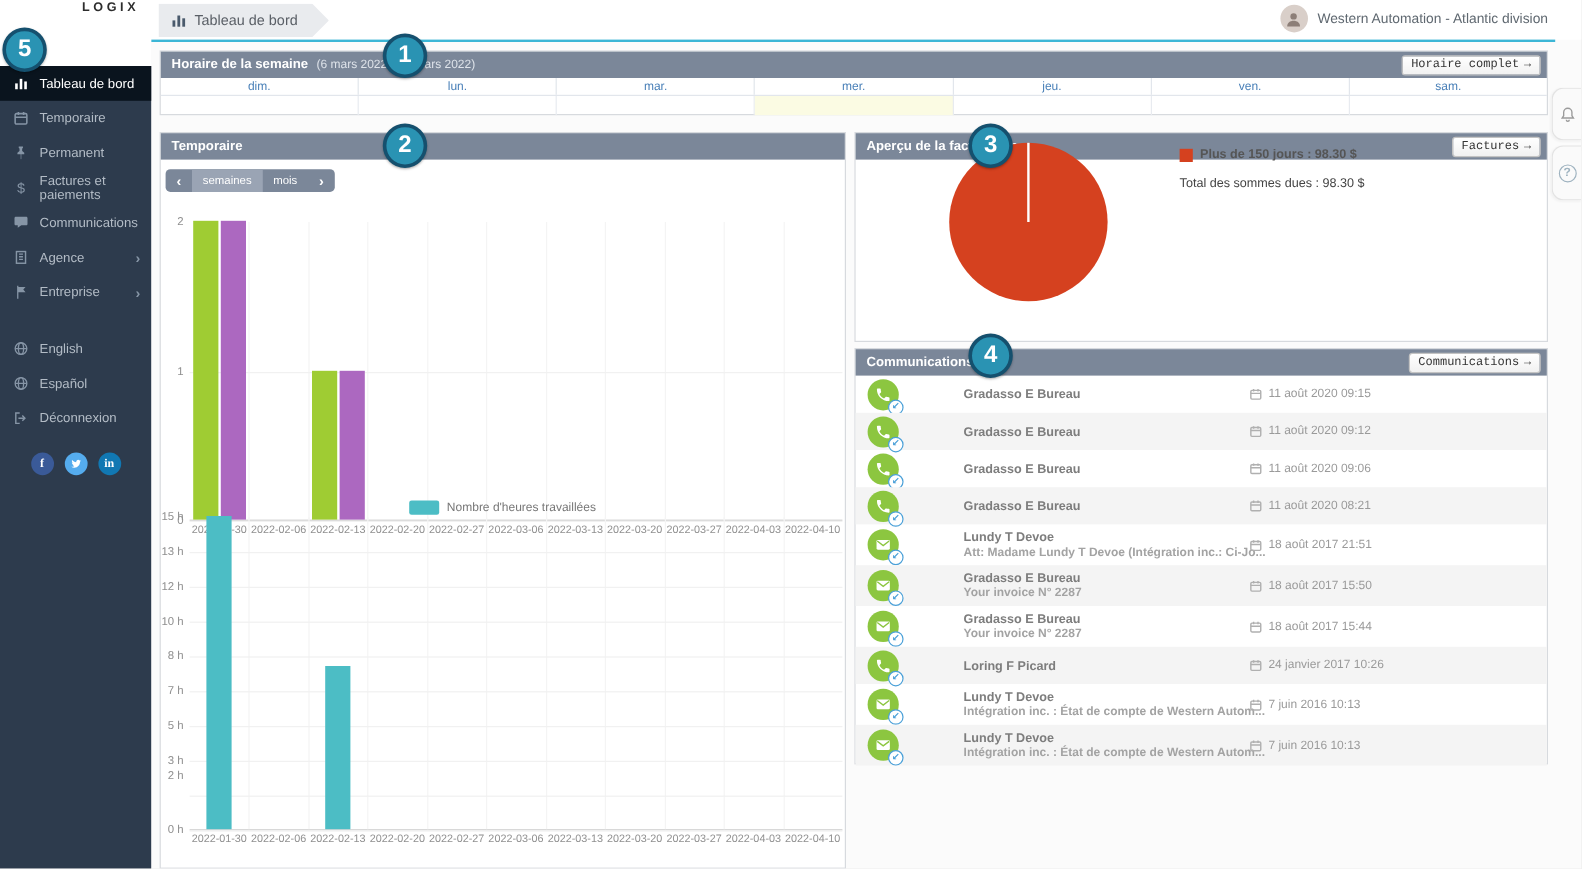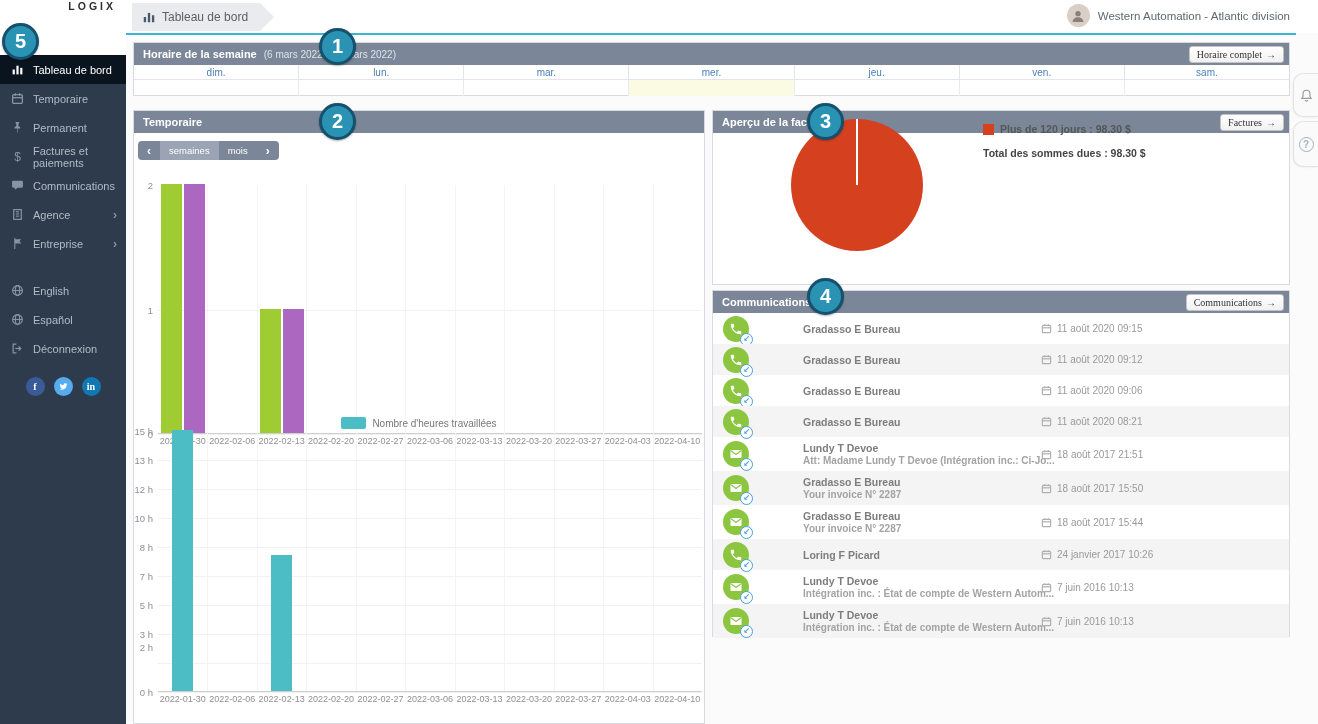--- a/index.html
+++ b/index.html
@@ -38,21 +38,21 @@
   .side-social { display:flex; justify-content:center; gap:9px; margin-top:14px; }
   .soc { width:19px; height:19px; border-radius:50%; color:#fff; font-size:10px; font-weight:700; display:inline-flex; align-items:center; justify-content:center; cursor:pointer; font-family:"Liberation Serif","DejaVu Serif",serif; }
   .soc svg { width:11px; height:11px; }
 
   
   .panel { position:absolute; background:#fff; border:1px solid #d7dade; }
   .phead { height:22px; background:#7b8799; display:flex; align-items:center; padding:0 5px 0 9px; position:relative; }
   .phead .ttl { color:#fff; font-size:11px; font-weight:700; }
   .phead .sub { color:#dde2e9; font-size:10px; margin-left:7px; }
   .pbtn { margin-left:auto; background:linear-gradient(#fff,#f1f1f1); border:1px solid #c3c3c3; border-radius:3px;
-          font-size:10px; color:#333; padding:2px 7px; cursor:pointer; display:inline-flex; align-items:center; gap:4px; font-family:Liberation Serif, serif; }
+          font-size:10px; color:#333; padding:2px 7px; cursor:pointer; display:inline-flex; align-items:center; gap:4px; font-family:Liberation Mono, monospace; }
   .pbtn b { font-weight:700; }
 
   
   .p-schedule { left:133px; top:42px; width:1157px; height:54px; }
   .sched-days { display:flex; height:15px; border-bottom:1px solid #e2e6ec; }
   .sched-days span { flex:1; text-align:center; font-size:10px; color:#4a80b8; border-right:1px solid #e2e6ec; line-height:15px; }
   .sched-days span:last-child { border-right:none; }
   .sched-body { display:flex; height:16px; }
   .sched-body span { flex:1; border-right:1px solid #e8ebf0; cursor:pointer; }
   .sched-body span:last-child { border-right:none; }
@@ -79,21 +79,21 @@
   .xlabels { position:absolute; left:0; width:100%; top:100%; margin-top:3px; }
   .xlabels span { position:absolute; transform:translateX(-50%); font-size:9px; color:#909090; white-space:nowrap; }
 
   
   .p-bill { left:712px; top:110px; width:578px; height:175px; }
   .pie { position:absolute; left:78px; top:8px; width:132px; height:132px; border-radius:50%; }
   .pie .cut { position:absolute; left:50%; top:0; width:2px; height:50%; margin-left:-1px; background:#fff; }
   .bill-leg { position:absolute; left:270px; top:12px; }
   .bill-leg .row1 { display:flex; align-items:center; gap:6px; font-size:10.5px; color:#555; font-weight:600; }
   .bill-leg .sw { width:11px; height:11px; display:inline-block; }
-  .bill-leg .row2 { margin-top:12px; font-size:10.5px; color:#444; font-weight:700; }
+  .bill-leg .row2 { margin-top:12px; font-size:10.5px; color:#444; font-weight:400; }
 
   
   .p-comms { left:712px; top:290px; width:578px; height:347px; }
   .comm-row { display:flex; align-items:center; position:relative; padding-left:10px; cursor:pointer; }
   .comm-row.alt { background:#f4f4f4; }
   .comm-row.h1 { height:31px; } .comm-row.h2 { height:34px; }
   .comm-ico { position:relative; width:26px; height:26px; border-radius:50%; background:#8cc640; color:#fff; display:flex; align-items:center; justify-content:center; flex:none; }
   .comm-ico svg { width:14px; height:14px; }
   .badge-in { position:absolute; right:-4px; bottom:-4px; width:13px; height:13px; border-radius:50%; background:#fff; border:1.5px solid #4aa0d8; color:#4aa0d8; font-size:8px; line-height:10px; text-align:center; font-weight:700; }
   .comm-text { margin-left:54px; }
@@ -393,21 +393,21 @@
         <span>Factures</span>
           <b>→</b>
       </button>
     </div>
     <div class="pie" id="billing-pie" style="background: rgb(213, 65, 31);">
         <span class="cut"></span>
       </div>
     <div class="bill-leg">
       <div class="row1">
         <span class="sw" id="bill-sw" style="background: rgb(213, 65, 31);"></span>
-        <span>Plus de 120 jours : 98.30 $</span>
+        <span>Plus de 150 jours : 98.30 $</span>
       </div>
       <div class="row2">Total des sommes dues : 98.30 $</div>
     </div>
   </section>
 
   <section class="panel p-comms">
     <div class="phead">
       <span class="ttl">Communications</span>
       <button class="pbtn">
         <span>Communications</span>

